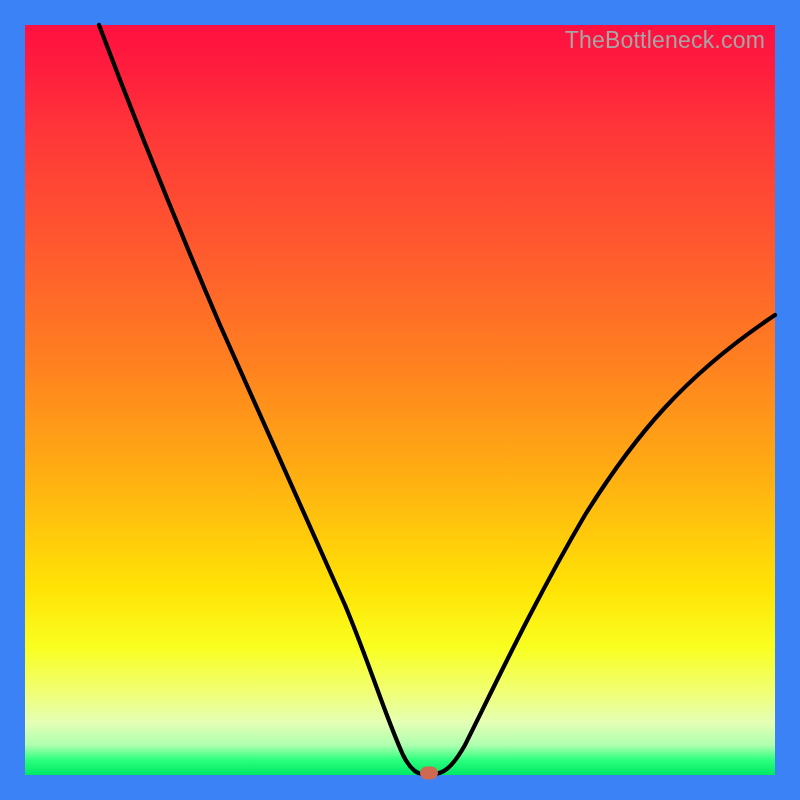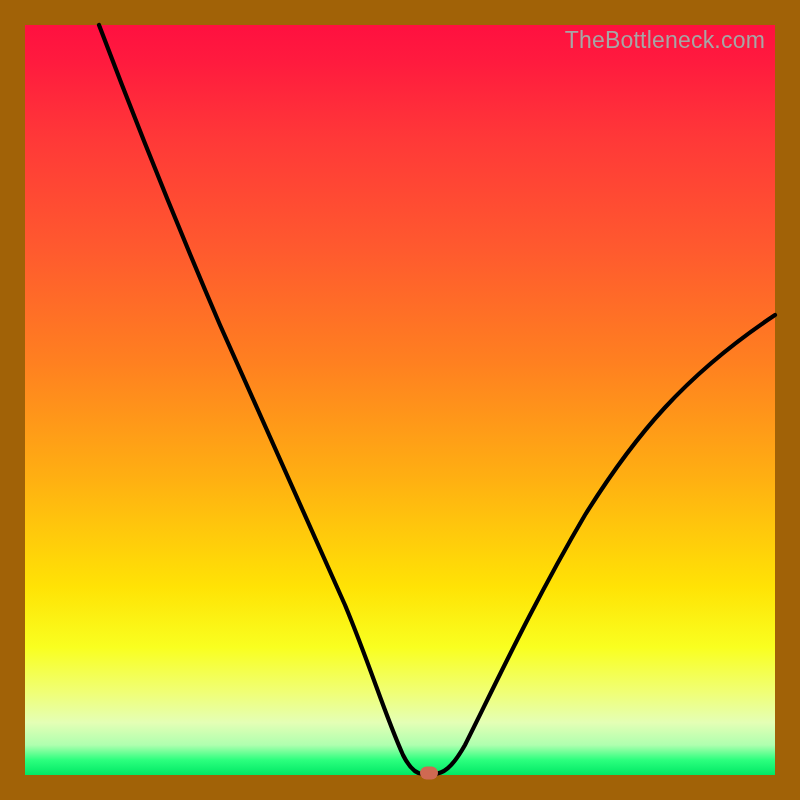--- a/index.html
+++ b/index.html
@@ -8,21 +8,21 @@
     width: 800px;
     height: 800px;
     background: #000;
     overflow: hidden;
     font-family: Arial, Helvetica, sans-serif;
   }
   .frame {
     position: relative;
     width: 800px;
     height: 800px;
-    background: #a16207;
+    background: #3b82f6;
   }
   .plot-area {
     position: absolute;
     left: 25px;
     top: 25px;
     width: 750px;
     height: 750px;
     
     background: linear-gradient(
       to bottom,

